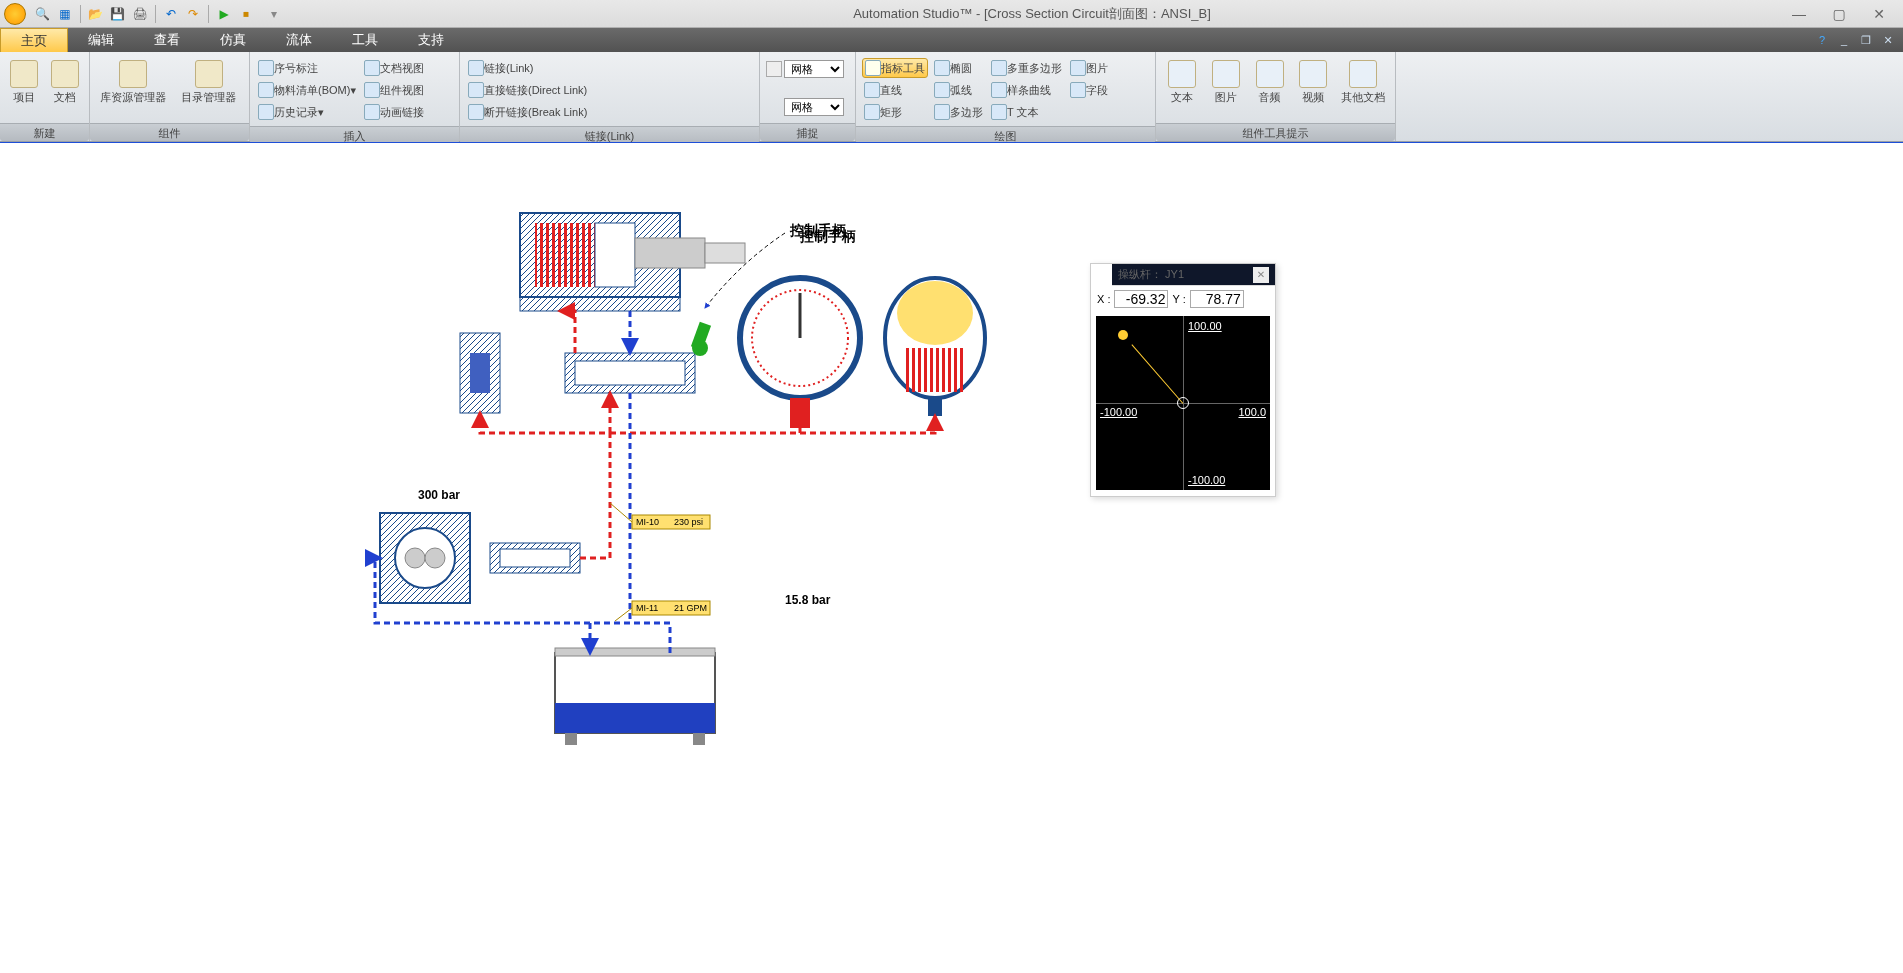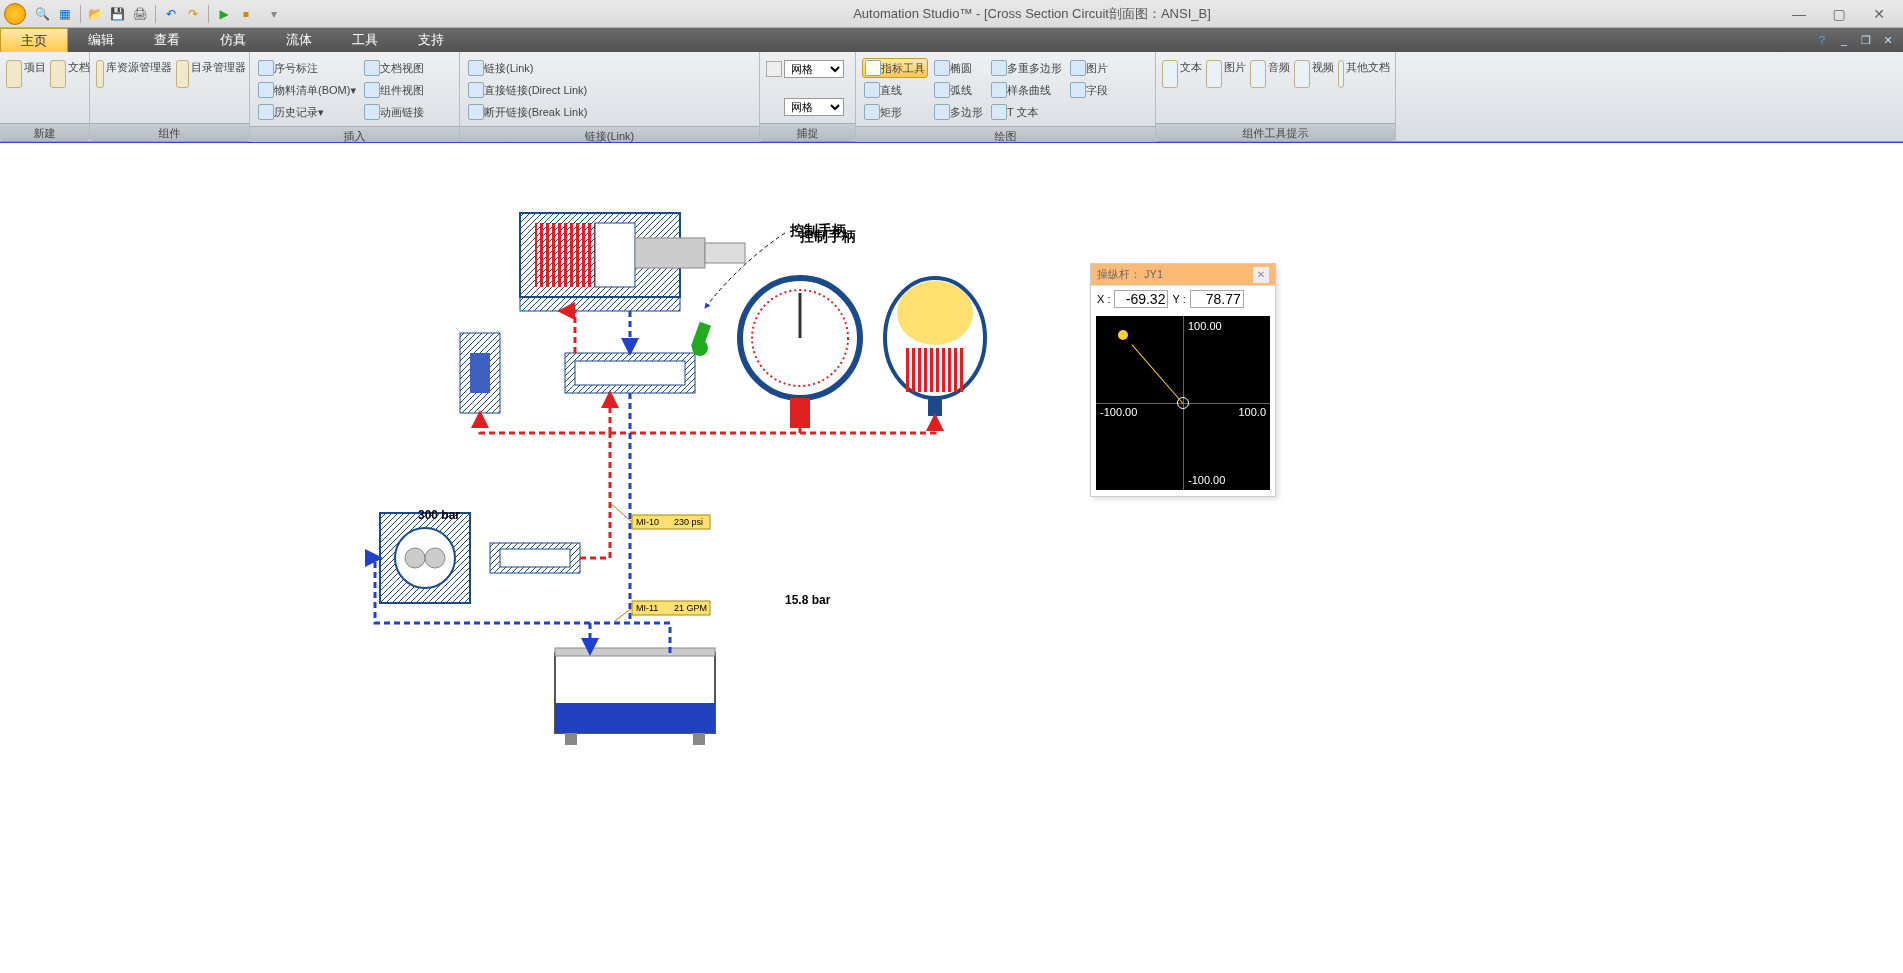--- a/index.html
+++ b/index.html
@@ -18,46 +18,46 @@
 .menu-tab { padding: 0 20px; color: #fff; font-size: 13px; display: flex; align-items: center; cursor: pointer; }
 .menu-tab.active { background: linear-gradient(#ffe9a8,#ffc94a); color: #333; border: 1px solid #c89b2a; border-bottom: none; }
 .menu-right { margin-left: auto; display: flex; align-items: center; padding-right: 6px; gap: 4px; }
 .mr-btn { width: 18px; height: 16px; color: #cde; font-size: 11px; cursor: pointer; display:flex;align-items:center;justify-content:center; }
 
 
 .ribbon { height: 90px; background: linear-gradient(#eef0f2,#d8dde2); display: flex; border-bottom: 1px solid #9aa0a6; }
 .ribbon-group { border-right: 1px solid #b8bcc0; display: flex; flex-direction: column; }
 .rg-body { flex: 1; display: flex; align-items: flex-start; padding: 4px 6px; gap: 4px; }
 .rg-title { height: 18px; background: linear-gradient(#c9ced3,#b5bac0); border-top: 1px solid #a8adb2; text-align: center; font-size: 11px; color: #444; line-height: 18px; border-radius: 0 0 3px 3px; }
-.big-btn { width: 40px; display: flex; flex-direction: row; gap: 2px; padding-top: 4px; cursor: pointer; }
+.big-btn { width: 40px; display: flex; flex-direction: column; align-items: center; gap: 2px; padding-top: 4px; cursor: pointer; }
 .big-btn .ico { width: 28px; height: 28px; background: #f0e8c8; border: 1px solid #c0b080; border-radius: 3px; }
 .big-btn .lbl { font-size: 11px; color: #444; text-align:center; white-space:nowrap; }
 .small-col { display: flex; flex-direction: column; gap: 2px; padding-top:2px;}
 .small-btn { display: flex; align-items: center; gap: 0; font-size: 11px; color: #444; height: 20px; padding: 0 2px; cursor: pointer; white-space: nowrap; }
 .small-btn .si { width: 16px; height: 16px; background: #d8e8f8; border: 1px solid #8ab; border-radius: 2px; flex-shrink:0;}
 .small-btn.hl { background: linear-gradient(#ffe9a8,#ffc94a); border:1px solid #c89b2a; border-radius:3px; }
 .dd { width: 60px; height: 18px; border: 1px solid #999; background: #fff; font-size: 11px; padding: 0 2px; }
 
 
 .canvas-wrap { position: relative; width: 100%; height: 820px; background: #fff; border-top:1px solid #1d4ed8; }
 .diag { position: absolute; }
 
 
 .joy { position: absolute; right: 620px; top: 120px; width: 186px; background: #fff; border: 1px solid #ccc; box-shadow: 2px 2px 6px rgba(0,0,0,0.15); }
-.joy-title { height: 22px; background: #fdba74; border-bottom: 1px solid #ddd; font-size: 11px; color: #666; padding: 3px 6px; display:flex; align-items:center; }
+.joy-title { height: 22px; background: #0f172a; border-bottom: 1px solid #ddd; font-size: 11px; color: #666; padding: 3px 6px; display:flex; align-items:center;margin-left:21px; }
 .joy-close { margin-left: auto; width:16px; height:16px; background:#eee; display:flex;align-items:center;justify-content:center;font-size:10px;color:#888;cursor:pointer;}
 .joy-xy { display: flex; gap: 4px; padding: 4px 6px; font-size: 11px; align-items:center;}
 .joy-xy input { width: 54px; height: 18px; border: 1px solid #aaa; text-align: right; padding-right: 2px; font-size:14px;}
 .joy-pad { width: 174px; height: 174px; margin: 4px auto 6px; background: #000; position: relative; color:#fff; font-size:10px;}
 .joy-axis-v { position:absolute; left:50%; top:0; bottom:0; width:1px; background:#666;}
 .joy-axis-h { position:absolute; top:50%; left:0; right:0; height:1px; background:#666;}
 .joy-center { position:absolute; left:50%; top:50%; width:12px; height:12px; margin:-6px 0 0 -6px; border:1px solid #fff; border-radius:50%;}
 .joy-knob { position:absolute; width:10px; height:10px; background:#ffcc33; border-radius:50%; margin:-5px 0 0 -5px;}
 .joy-line { position:absolute; height:1px; background:#ffcc33; transform-origin: left center;}
-.joy-lbl { position:absolute; color:#fff; font-size:11px;}
+.joy-lbl { position:absolute; color:#fff; font-size:11px;text-decoration:underline;}
 </style>
 </head>
 <body>
 
 <div class="qat">
   <div class="qat-logo"></div>
   <div class="qat-btn">🔍</div>
   <div class="qat-btn" style="color:#06c;">▦</div>
   <div class="qat-sep"></div>
   <div class="qat-btn" style="color:#d80;">📂</div>
@@ -366,21 +366,21 @@
       <line x1="272" y1="319" x2="250" y2="300" stroke="#aa8800"></line>
     </g>
     <g>
       <rect x="272" y="398" width="78" height="14" fill="#ffe070" stroke="#aa8800"></rect>
       <text x="276" y="408" font-size="9">MI-11</text>
       <text x="314" y="408" font-size="9">21 GPM</text>
       <line x1="272" y1="405" x2="255" y2="418" stroke="#aa8800"></line>
     </g>
   </svg>
 
-  <div class="diag" style="left:418px;top:365px;font-size:12px;font-weight:bold;">300 bar</div>
+  <div class="diag" style="left:418px;top:345px;font-size:12px;font-weight:bold;">300 bar</div>
   <div class="diag" style="left:785px;top:450px;font-size:12px;font-weight:bold;">15.8 bar</div>
   <div class="diag" style="left:800px;top:85px;font-size:14px;font-weight:bold;">控制手柄</div>
 
   <div class="joy" style="left:1090px; top:120px; right:auto;">
     <div class="joy-title">
       <span>操纵杆： JY1</span>
       <div class="joy-close">✕</div>
     </div>
     <div class="joy-xy">
       <span>X :</span>

